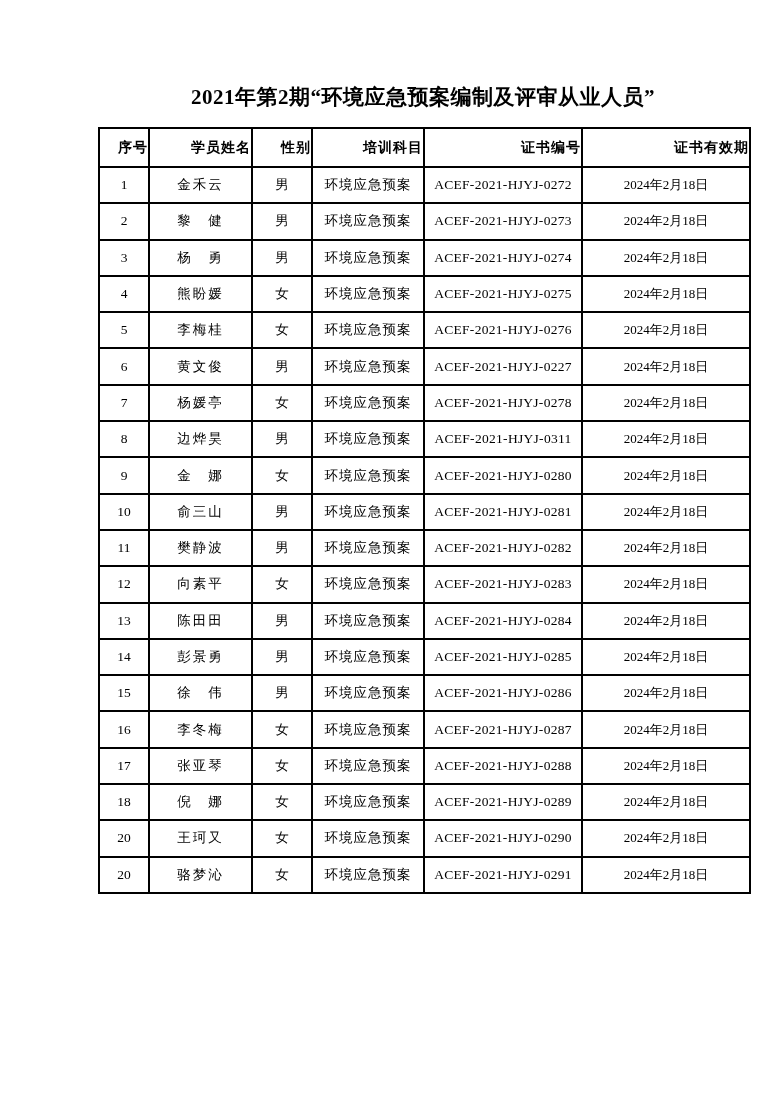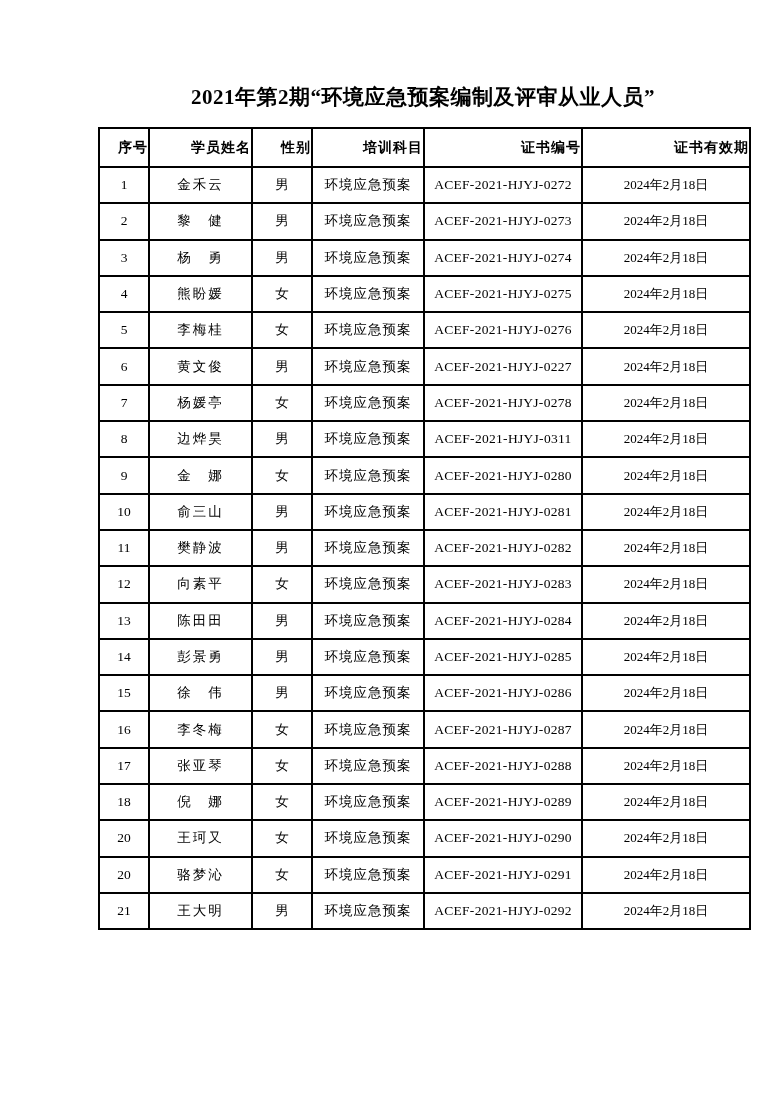--- a/index.html
+++ b/index.html
@@ -249,23 +249,15 @@
           <td class="col-valid">2024年2月18日</td>
         </tr>
         <tr>
           <td class="col-no">20</td>
           <td class="col-name">骆梦沁</td>
           <td class="col-gender">女</td>
           <td class="col-subject">环境应急预案</td>
           <td class="col-cert">ACEF-2021-HJYJ-0291</td>
           <td class="col-valid">2024年2月18日</td>
         </tr>
-        <tr>
-          <td class="col-no">21</td>
-          <td class="col-name">王大明</td>
-          <td class="col-gender">男</td>
-          <td class="col-subject">环境应急预案</td>
-          <td class="col-cert">ACEF-2021-HJYJ-0292</td>
-          <td class="col-valid">2024年2月18日</td>
-        </tr>
       </tbody>
   </table>
 </div>
 
 </body></html>

